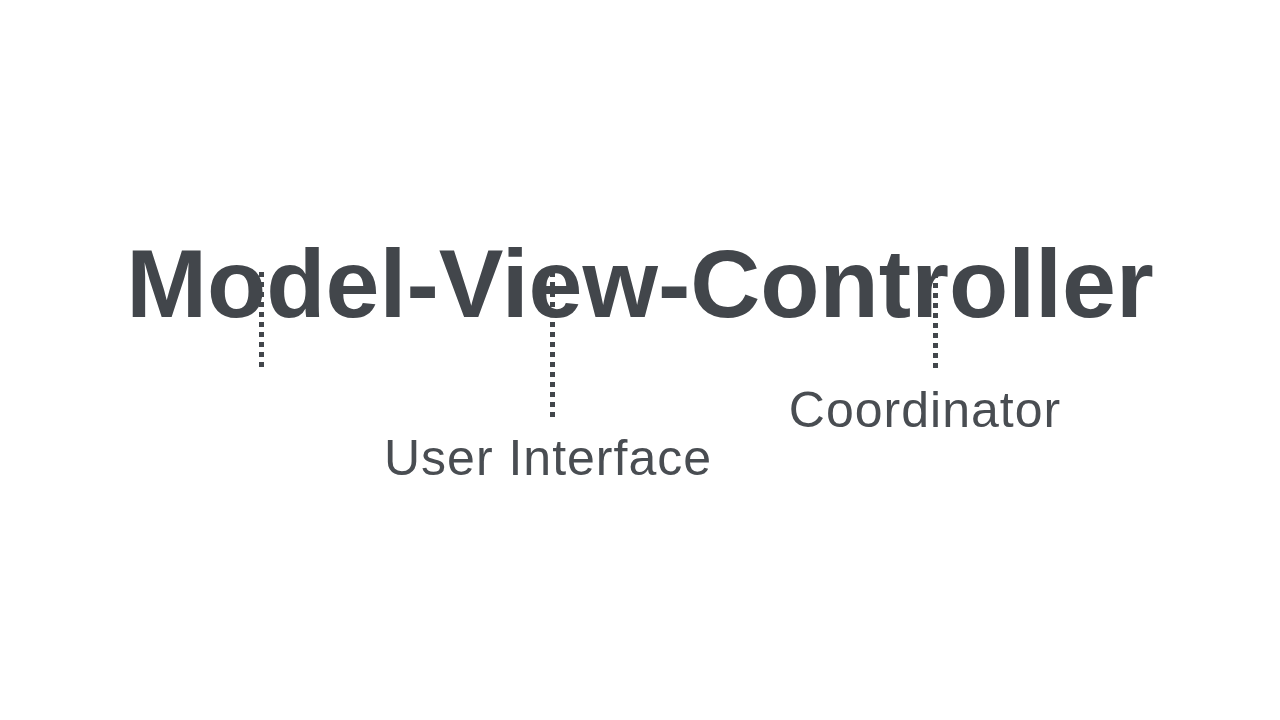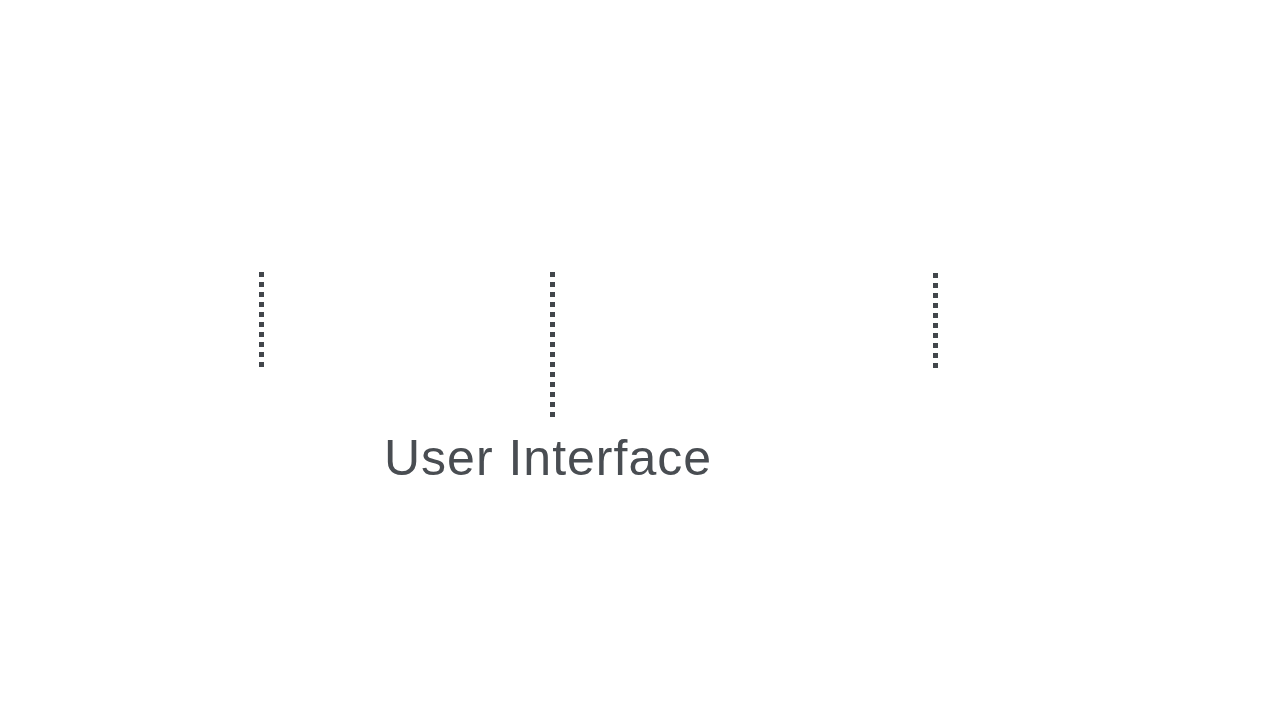--- a/index.html
+++ b/index.html
@@ -52,20 +52,22 @@
   }
   .annotation-label.model      { left: 254px; top: 385px; }
   .annotation-label.view       { left: 548px; top: 433px; }
   .annotation-label.controller { left: 925px; top: 385px; }
 </style>
 </head>
 <body>
 
 <div class="stage">
 
+  <h1 class="title">Model-View-Controller</h1>
 
   <div class="dotted-line model"></div>
   <div class="dotted-line view"></div>
   <div class="dotted-line controller"></div>
 
   <div class="annotation-label view">User Interface</div>
+  <div class="annotation-label controller">Coordinator</div>
 
 </div>
 
 </body></html>

